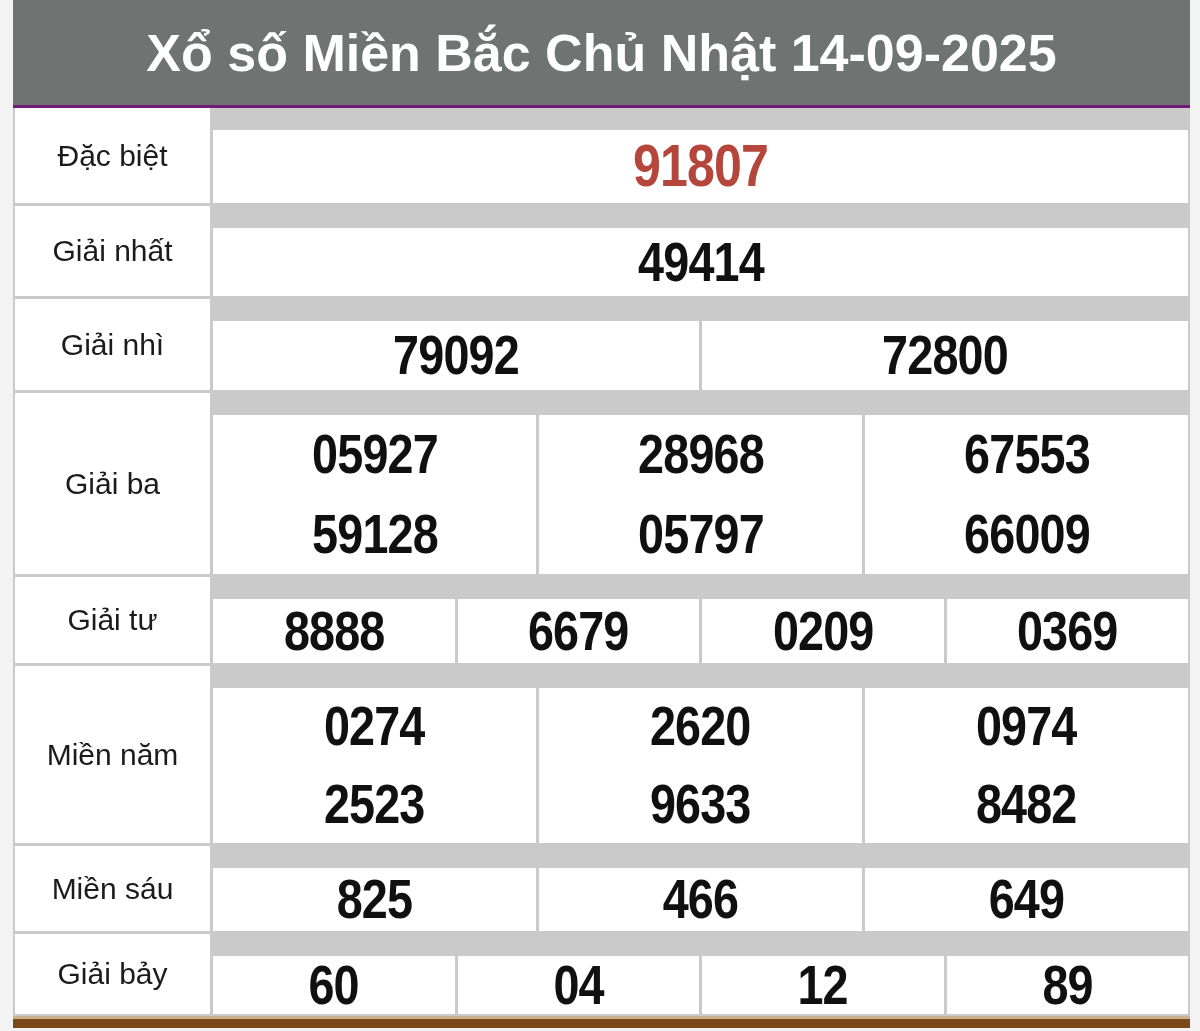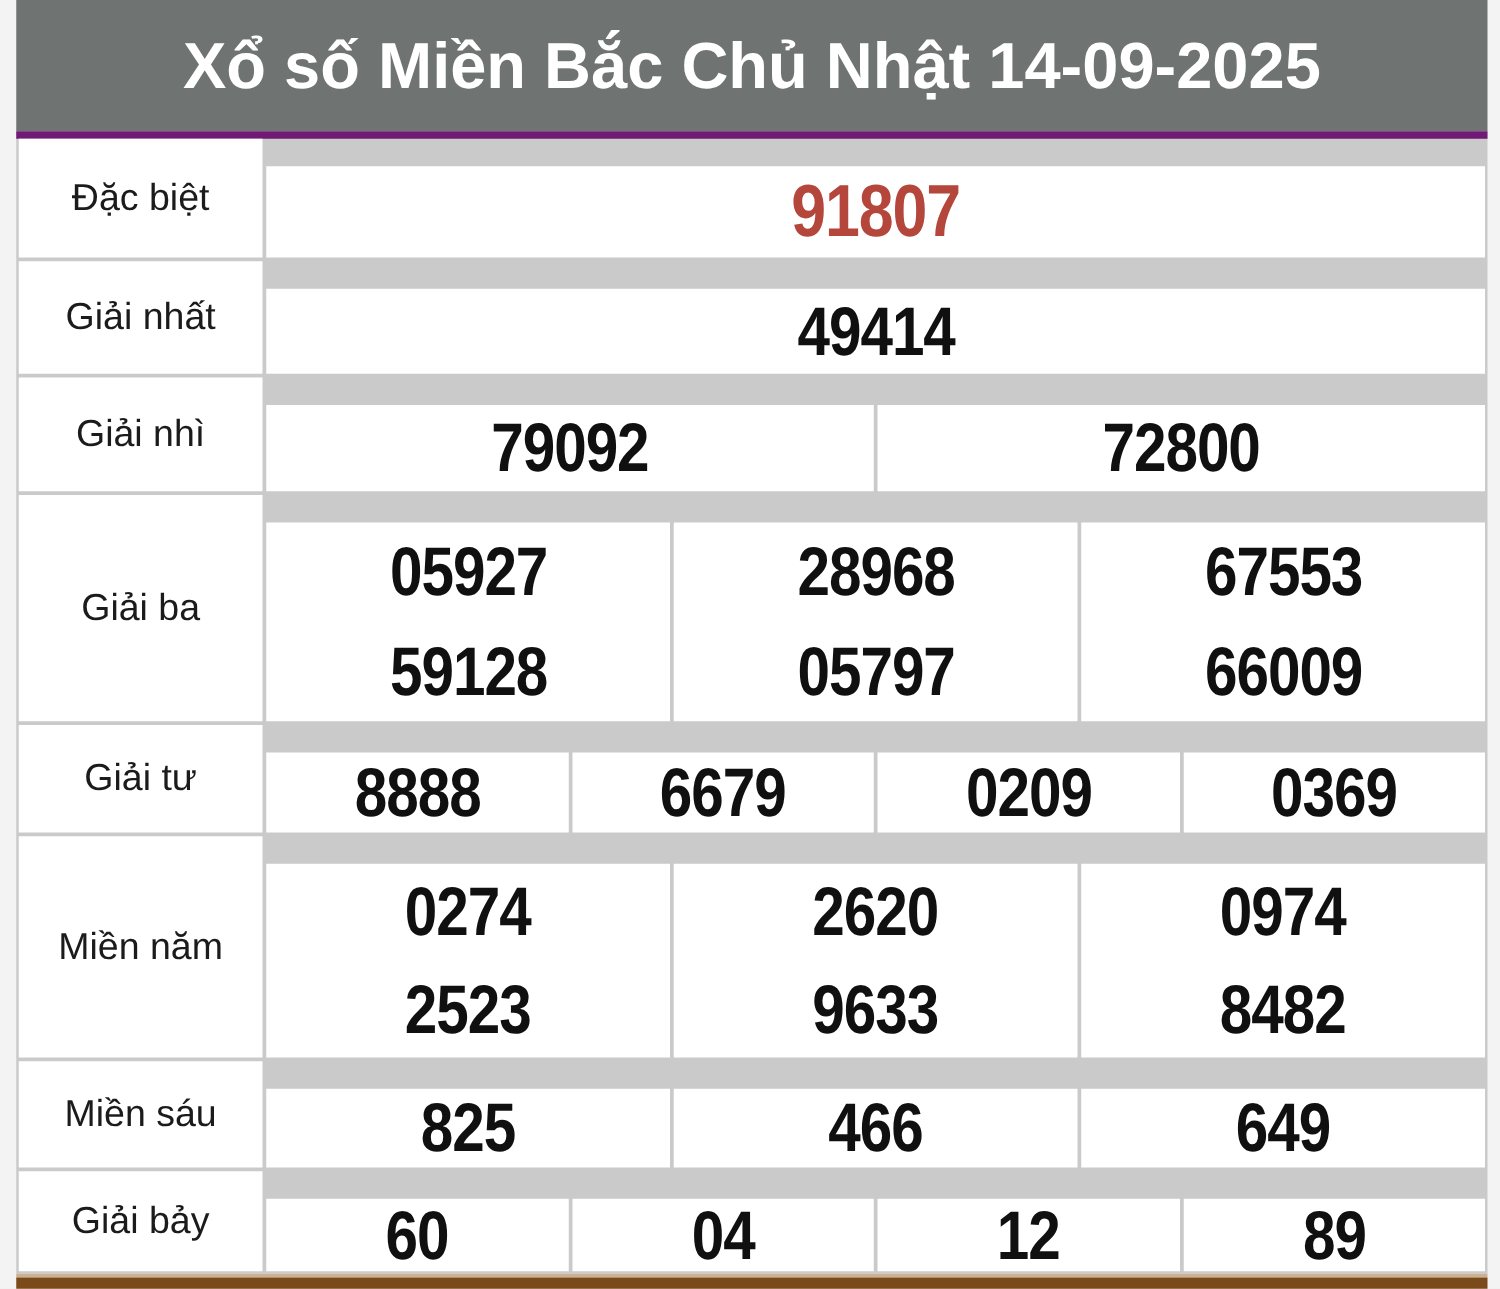--- a/index.html
+++ b/index.html
@@ -26,21 +26,21 @@
   }
   .title {
     color: var(--header-text, #ffffff);
     font-weight: 700;
     font-size: 52px;
     letter-spacing: 0px;
     white-space: nowrap;
   }
   .table {
     background: var(--border, #cacaca);
-    border-top: 6px solid #701a75;
+    border-top: 3px solid #701a75;
     padding: 0 2px 2px 2px;
     display: flex;
     flex-direction: column;
     gap: 3px;
   }
   .row {
     display: grid;
     gap: 3px;
   }
   .row.cols-1 { grid-template-columns: 195px 1fr; }

